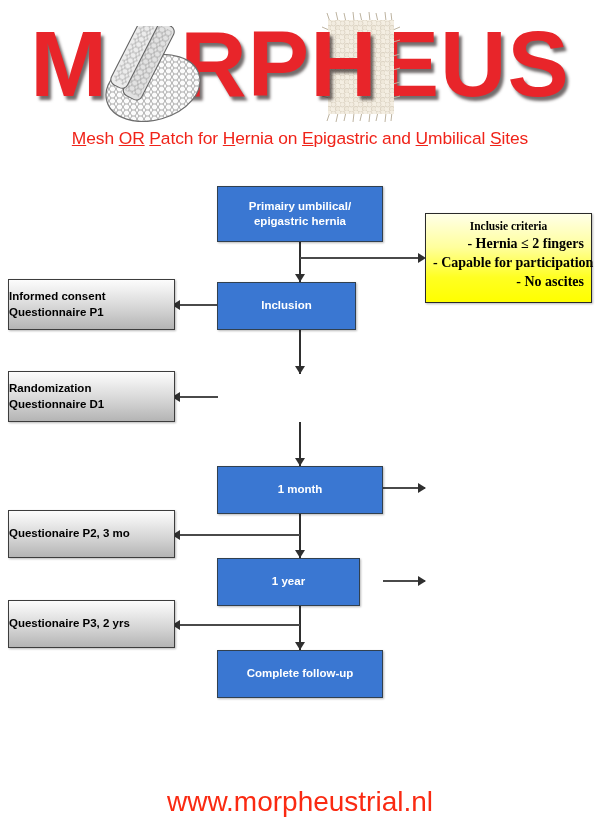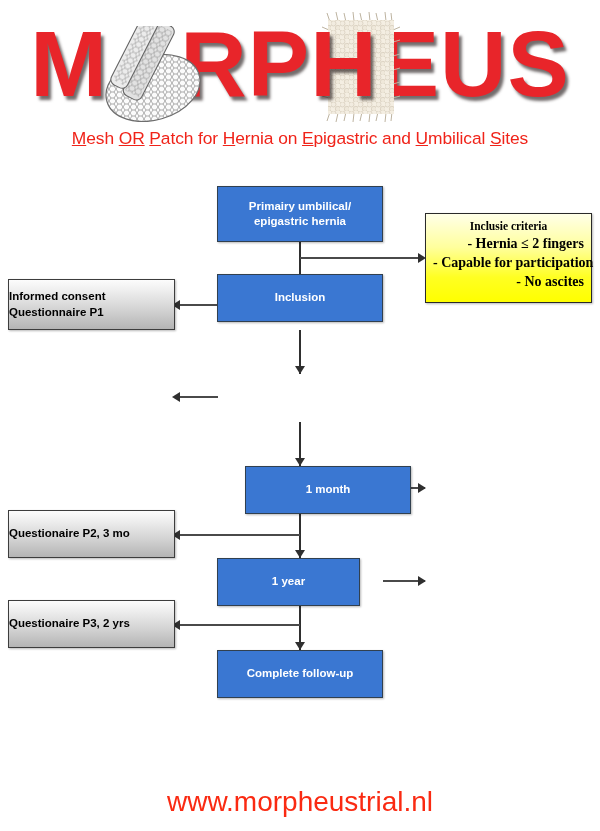--- a/index.html
+++ b/index.html
@@ -274,44 +274,50 @@
   <div class="hline" style="left:383px; top:420px; width:42px;"></div>
   <div class="arrow-right" style="left:418px; top:416px;"></div>
 
   <div class="node blue" style="left:217px; top:26px; width:166px; height:56px;">
     <div>
       <div>Primairy umbilical/</div>
       <div>epigastric hernia</div>
     </div>
   </div>
 
-  <div class="node blue" style="left:217px; top:114px; width:166px; height:48px;">
+  <div class="node blue" style="left:217px; top:122px; width:139px; height:48px;">
     <span>Inclusion</span>
   </div>
 
 
-  <div class="node blue" style="left:217px; top:306px; width:166px; height:48px;margin-left:28px;">
+  <div class="node blue" style="left:217px; top:306px; width:166px; height:48px;">
     <span>1 month</span>
   </div>
 
   <div class="node blue" style="left:217px; top:398px; width:143px; height:48px;">
     <span>1 year</span>
   </div>
 
   <div class="node blue" style="left:217px; top:490px; width:166px; height:48px;">
     <span>Complete follow-up</span>
   </div>
 
   <div class="node gray" style="left:8px; top:119px; width:167px; height:51px;">
     <div>
       <div>Informed consent</div>
       <div>Questionnaire P1</div>
     </div>
   </div>
 
+  <div class="node gray" style="left:8px; top:211px; width:167px; height:51px;">
+    <div>
+      <div>Randomization</div>
+      <div>Questionnaire D1</div>
+    </div>
+  </div>
 
   <div class="node gray" style="left:8px; top:350px; width:167px; height:48px;">
     <span>Questionaire P2, 3 mo</span>
   </div>
 
   <div class="node gray" style="left:8px; top:440px; width:167px; height:48px;">
     <span>Questionaire P3, 2 yrs</span>
   </div>
 
 

